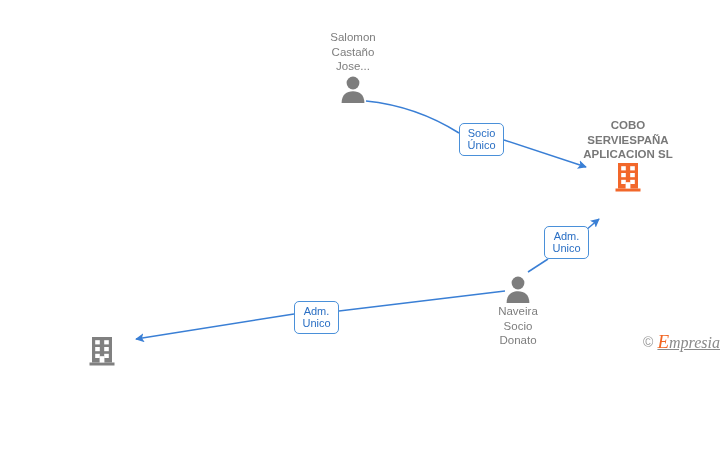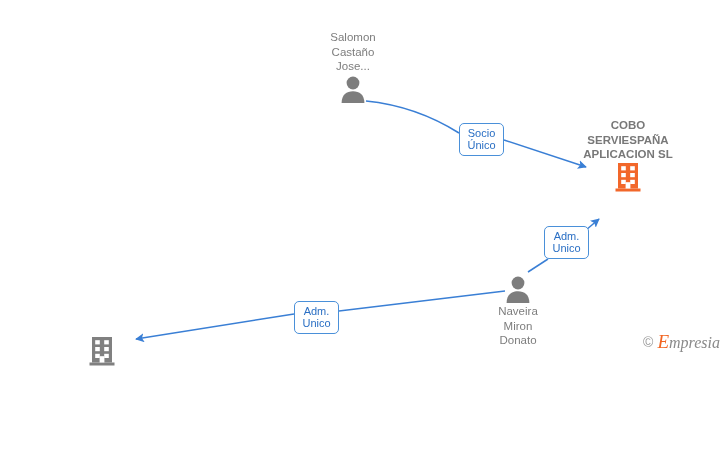--- a/index.html
+++ b/index.html
@@ -27,21 +27,21 @@
     color:#2a6fc4;font-size:11px;line-height:12px;
     padding:3px 6px 4px 6px;text-align:center;white-space:pre-line;
     box-sizing:border-box;
   }
 
   .watermark{
     position:absolute;right:8px;bottom:6px;
     display:flex;align-items:center;gap:4px;
   }
   .wm-c{font-size:14px;color:#9a9a9a;}
-  .wm-name{font-size:16px;color:#8a8a8a;font-family:"Liberation Serif",serif;font-style:italic;}
+  .wm-name{font-size:16px;color:#8a8a8a;font-family:"Liberation Serif",serif;font-style:italic;text-decoration:underline;}
   .wm-name b{color:#f26522;font-weight:normal;font-size:19px;}
 </style>
 </head>
 <body>
 
 <div id="canvas">
 
   <svg class="edges" viewBox="0 0 728 450">
     <defs>
       <marker id="arrow" markerWidth="7" markerHeight="7" refX="5.4" refY="3" orient="auto">
@@ -94,21 +94,21 @@
   </div>
 
   <div class="node" style="left:458px;top:274px;width:120px;">
     <span>
       <svg class="icon-person" viewBox="0 0 30 30">
         <circle cx="15" cy="9" r="6.4" fill="#7d7d7d"></circle>
         <path d="M3.6,29 C3.6,20.6 8.6,17.2 15,17.2 C21.4,17.2 26.4,20.6 26.4,29 Z" fill="#7d7d7d"></path>
       </svg>
     </span>
     <div class="node-label person">Naveira
-Miron
+Socio
 Donato</div>
   </div>
 
   <div class="node" style="left:42px;top:336px;width:120px;">
     <span>
       <svg class="icon-building" viewBox="0 0 26 30">
         <rect x="3" y="1" width="20" height="25.5" fill="#808080"></rect>
         <rect x="0.5" y="26.5" width="25" height="3" fill="#808080"></rect>
         <rect x="6.2" y="4.2" width="4.6" height="4.2" fill="#ffffff"></rect>
         <rect x="15.2" y="4.2" width="4.6" height="4.2" fill="#ffffff"></rect>

